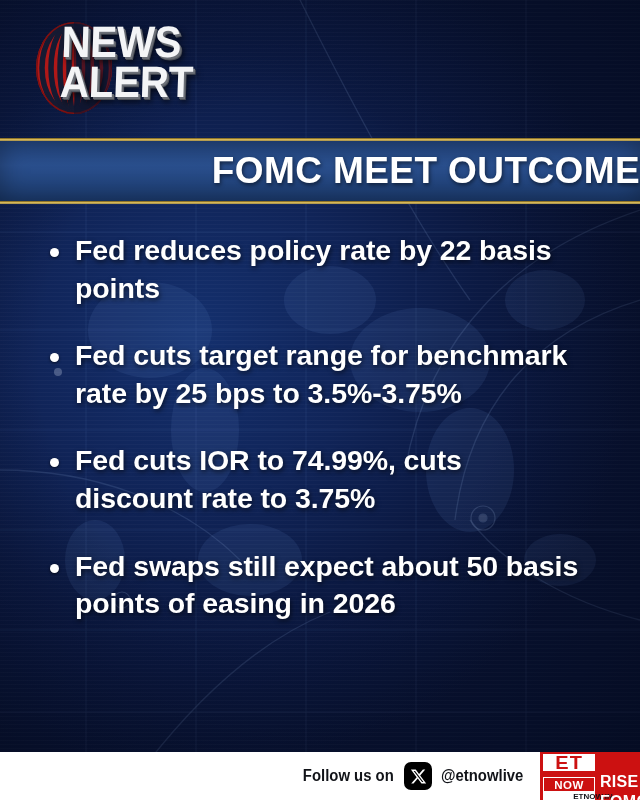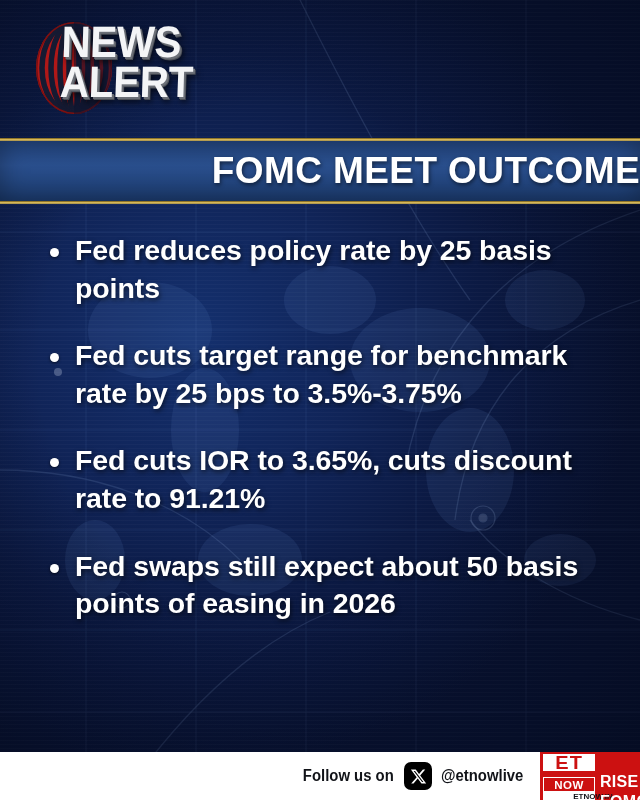--- a/index.html
+++ b/index.html
@@ -232,29 +232,29 @@
     <div class="gold-line gold-top"></div>
     <div class="banner">
       <div class="banner-title">FOMC MEET OUTCOME</div>
     </div>
     <div class="gold-line gold-bot"></div>
   </div>
 
   <div class="bullets">
     <div class="bullet">
       <div class="dot"></div>
-      <div class="txt">Fed reduces policy rate by 25 basis points</div>
+      <div class="txt">Fed reduces policy rate by 22 basis points</div>
     </div>
     <div class="bullet">
       <div class="dot"></div>
       <div class="txt">Fed cuts target range for benchmark rate by 25 bps to 3.5%-3.75%</div>
     </div>
     <div class="bullet">
       <div class="dot"></div>
-      <div class="txt">Fed cuts IOR to 3.65%, cuts discount rate to 91.21%</div>
+      <div class="txt">Fed cuts IOR to 74.99%, cuts discount rate to 3.75%</div>
     </div>
     <div class="bullet">
       <div class="dot"></div>
       <div class="txt">Fed swaps still expect about 50 basis points of easing in 2026</div>
     </div>
   </div>
 
   <div class="footer">
     <div class="follow-txt">Follow us on</div>
 

